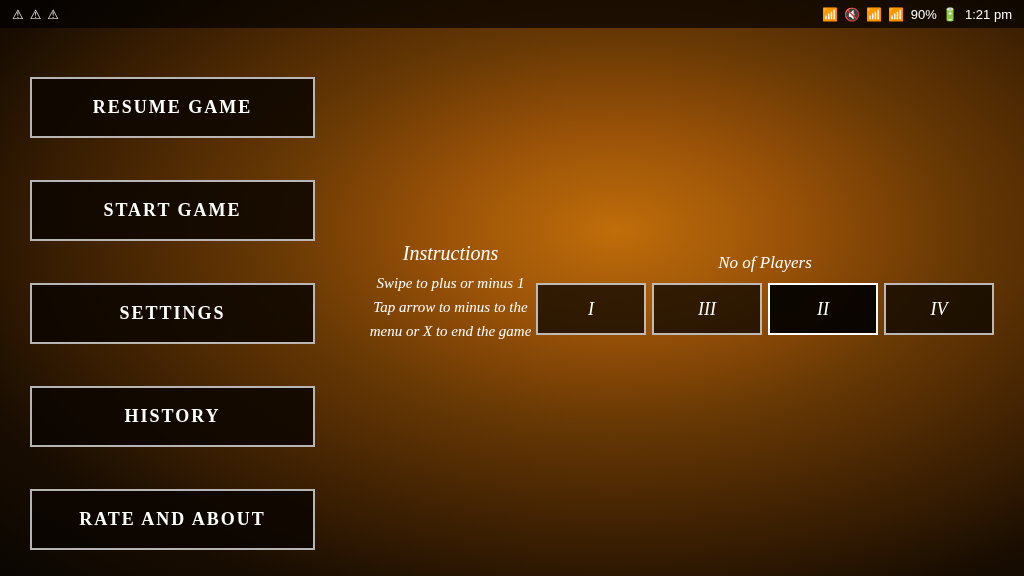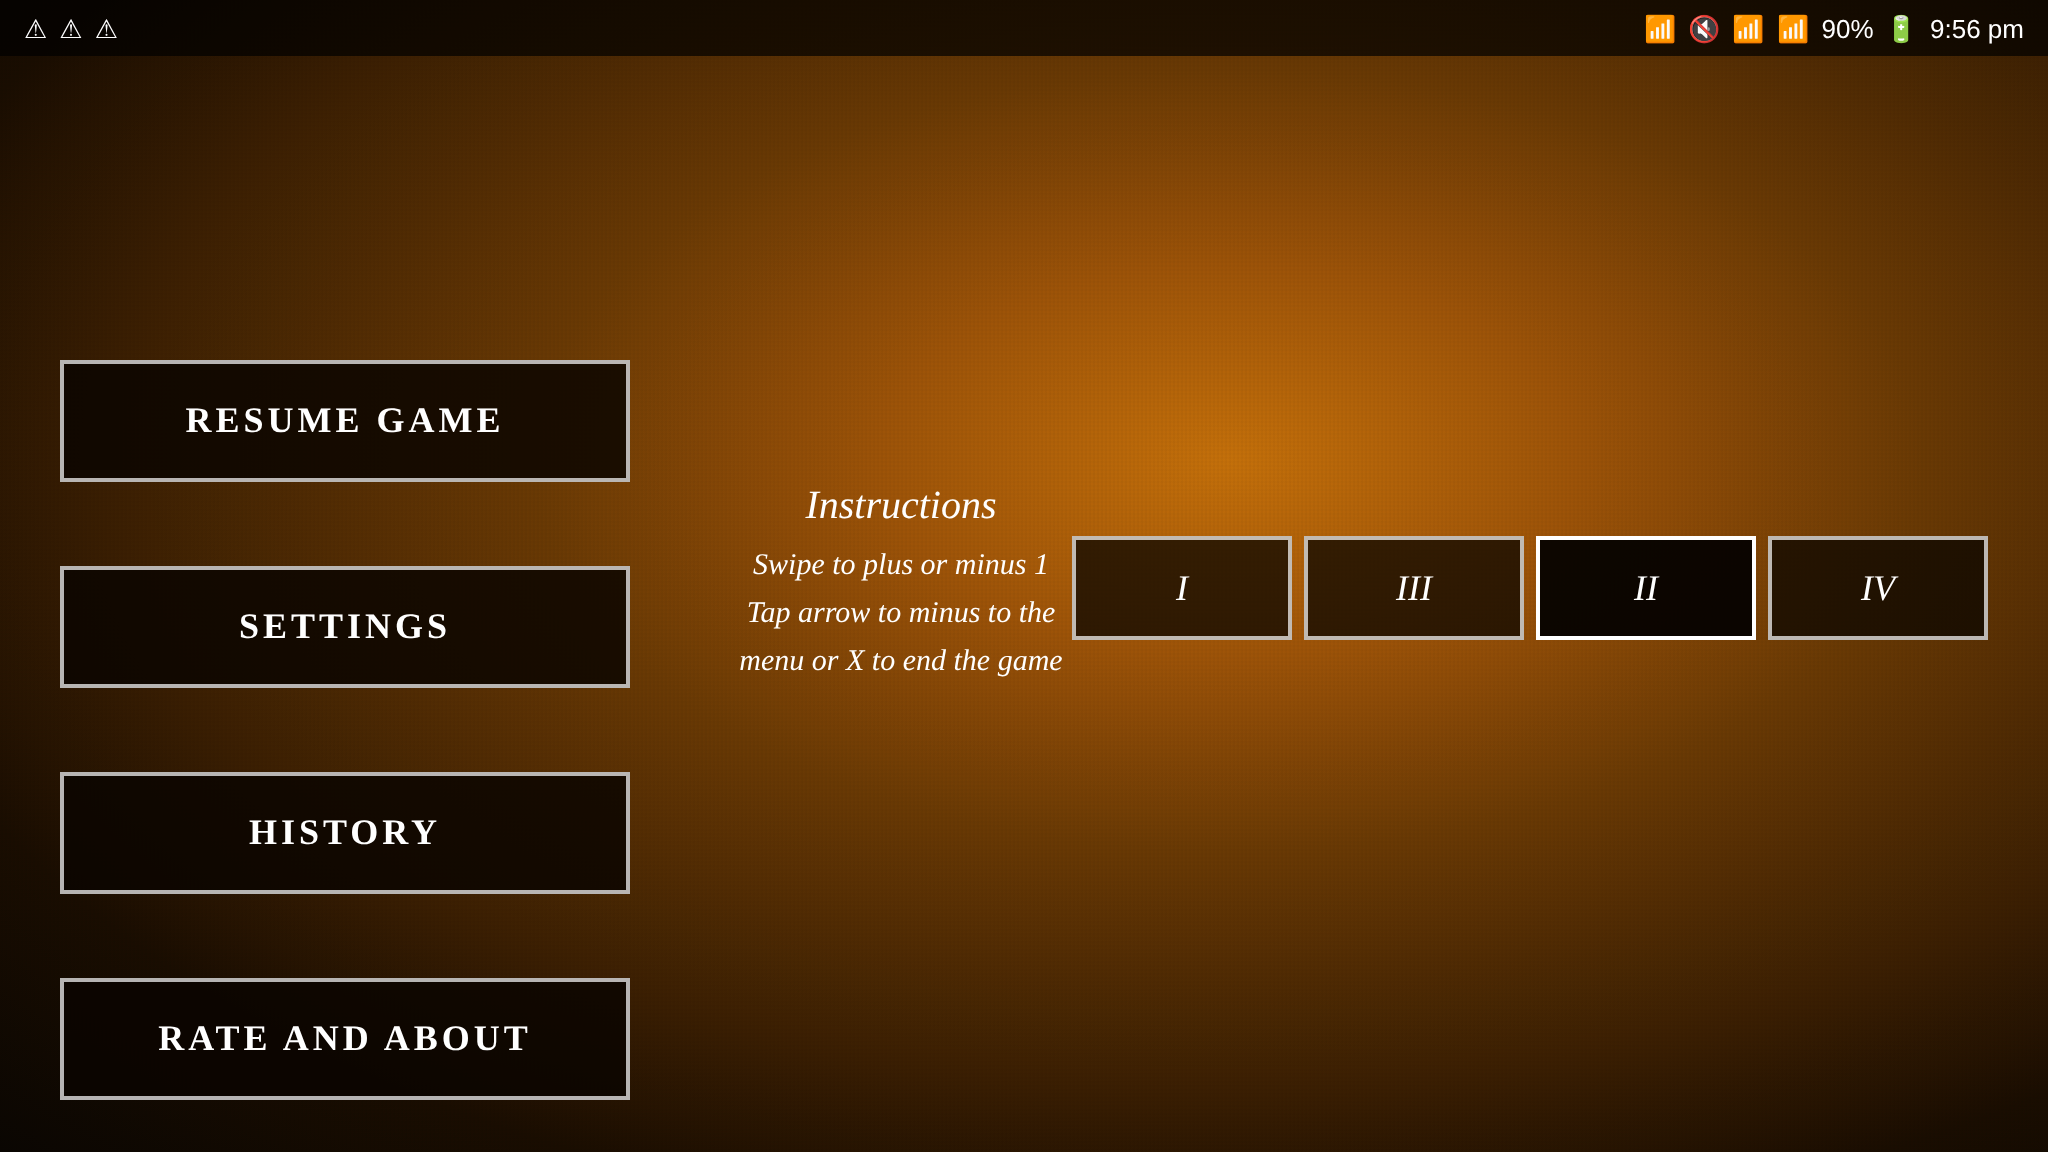--- a/index.html
+++ b/index.html
@@ -214,42 +214,44 @@
     <span class="warning-icon">⚠</span>
     <span class="warning-icon">⚠</span>
   </div>
   <div id="status-right">
     <span>📶</span>
     <span>🔇</span>
     <span>📶</span>
     <span>📶</span>
     <span>90%</span>
     <span>🔋</span>
-    <span>9:56 pm</span>
+    <span>1:21 pm</span>
   </div>
 </div>
 
 <div id="main">
 
   <div id="left-panel">
     <button class="menu-button">RESUME GAME</button>
+    <button class="menu-button">START GAME</button>
     <button class="menu-button">SETTINGS</button>
     <button class="menu-button">HISTORY</button>
     <button class="menu-button">RATE AND ABOUT</button>
   </div>
 
   <div id="right-panel">
 
     <div id="instructions">
       <div class="title">Instructions</div>
       <div class="line">Swipe to plus or minus 1</div>
       <div class="line">Tap arrow to minus to the menu or X to end the game</div>
     </div>
 
     <div id="players-section">
+      <div id="players-label">No of Players</div>
       <div id="players-buttons">
         <button class="player-btn">I</button>
         <button class="player-btn">III</button>
         <button class="player-btn active">II</button>
         <button class="player-btn">IV</button>
       </div>
     </div>
 
 
   </div>

